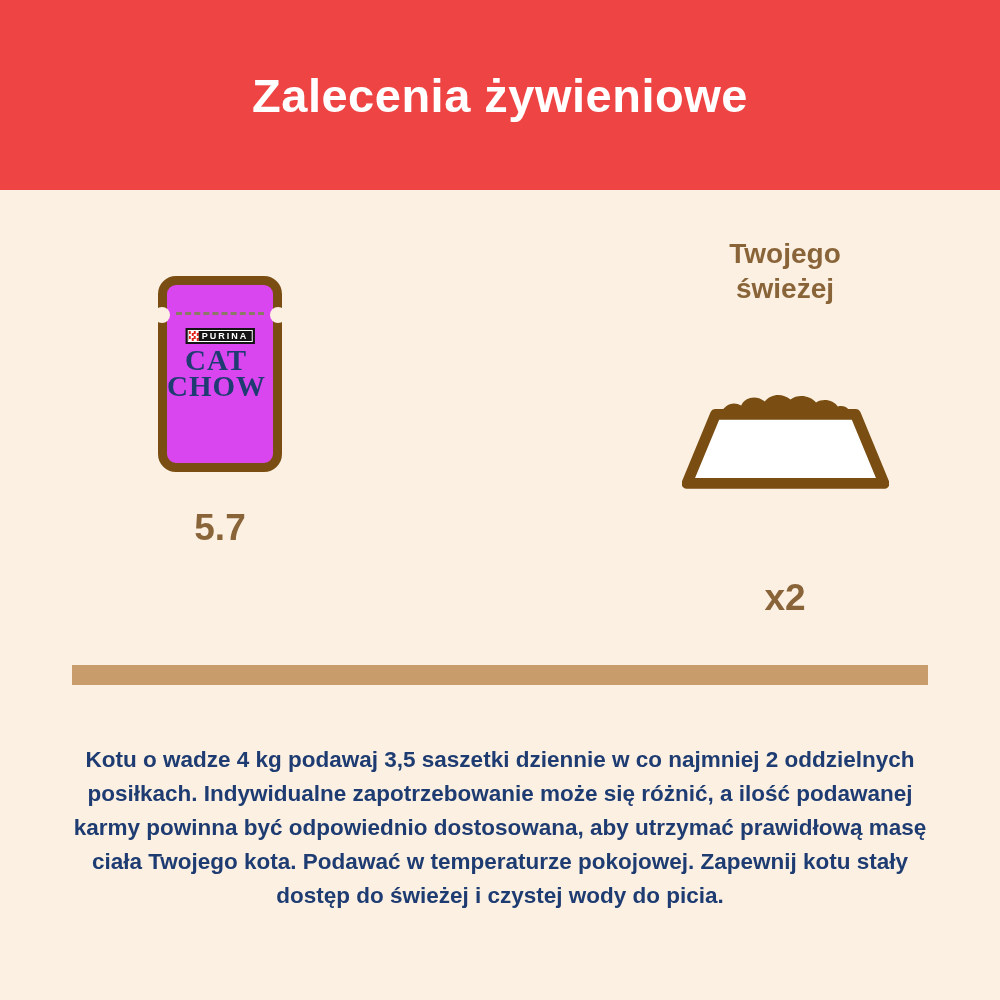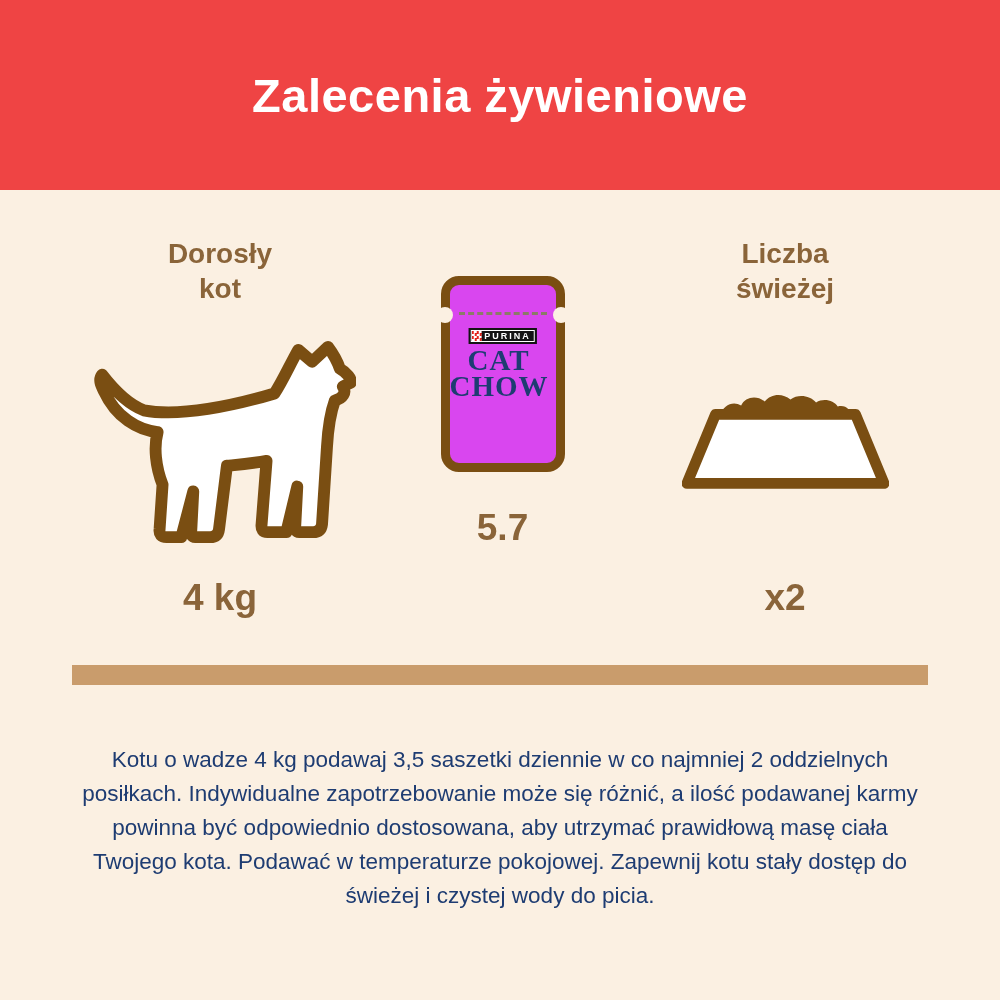--- a/index.html
+++ b/index.html
@@ -71,65 +71,33 @@
     font-family:"Liberation Serif", serif; font-weight:bold;
     font-size:29px; line-height:26px; letter-spacing:1px;
   }
   
   .divider {
     margin:45px 72px 0 72px; height:20px; background:#C99C6C;
   }
   
   .body-text {
     margin:58px auto 0 auto; width:856px;
-    color:#1E3C72; font-size:22.5px; line-height:34px; font-weight:400;
+    color:#1E3C72; font-size:22.5px; line-height:34px; font-weight:700;
     text-align:center;
   }
 </style>
 </head>
 <body>
 
 <div class="band">
   <h1>Zalecenia żywieniowe</h1>
 </div>
 
 <div class="cols">
 
-  <div class="col">
-    <div class="col-title">
-      <span>Dorosły</span><br>
-      <span>kot</span>
-    </div>
-    <div class="icon-box">
-      <span>
-        <svg width="272" height="208" viewBox="0 0 270 210">
-          <path d="M214 12 L228 24 L244 9
-                   C250 17 254 25 256 31
-                   C263 35 268 41 267 45
-                   L259 49
-                   C263 55 259 61 251 63
-                   C247 74 244 92 243 110
-                   L238 188 Q237 196 229 196 L215 196 Q210 196 211 189
-                   L213 150 L202 196 L183 196 Q176 196 177 188
-                   L182 124
-                   C165 127 152 128 142 129
-                   L134 193 Q133 201 125 201 L110 201 Q105 201 106 194
-                   L108 155 L96 201 L81 201 Q73 201 74 193
-                   L77 148
-                   C70 130 68 110 72 95
-                   C52 93 30 80 18 54
-                   C15 48 12 42 16 37
-                   C26 50 40 66 58 73
-                   C95 80 150 68 190 56
-                   C198 44 206 26 214 12 Z" fill="#FFFFFF" stroke="#7A4E12" stroke-width="12" stroke-linejoin="round" stroke-linecap="round"></path>
-        </svg>
-      </span>
-    </div>
-    <div class="col-value">4 kg</div>
-  </div>
 
   <div class="col">
     <div class="icon-box">
       <div class="pouch">
         <div class="pouch-notch left"></div>
         <div class="pouch-notch right"></div>
         <div class="tear-line"></div>
         <div class="brand-box">
           <span class="checker"></span>
           <span class="txt">PURINA</span>
@@ -138,21 +106,21 @@
           <div>CAT</div>
           <div>CHOW</div>
         </div>
       </div>
     </div>
     <div class="col-value">5.7</div>
   </div>
 
   <div class="col">
     <div class="col-title">
-      <span>Liczba</span><br>
+      <span>Twojego</span><br>
       <span>świeżej</span>
     </div>
     <div class="icon-box">
       <span>
         <svg width="207" height="100" viewBox="0 0 210 100">
           <path d="M38 24 C42 12 52 8 60 13 C64 4 76 2 84 9
                    C90 1 102 0 110 7 C118 1 130 3 136 10
                    C144 5 154 8 158 14 C166 12 171 17 172 24 Z" fill="#7A4E12"></path>
           <path d="M34 22 L176 22 L205 92 L5 92 Z" fill="#FFFFFF" stroke="#7A4E12" stroke-width="11" stroke-linejoin="round"></path>
         </svg>

